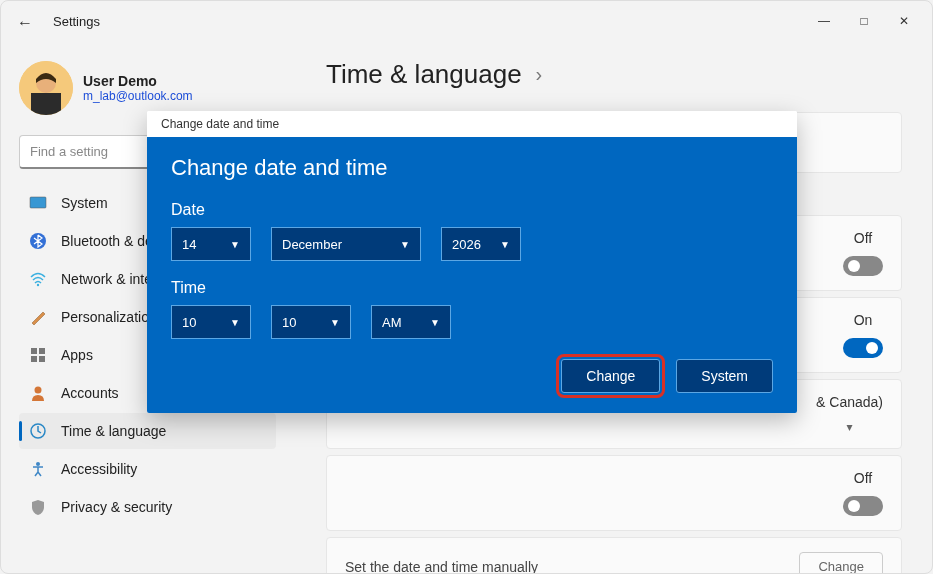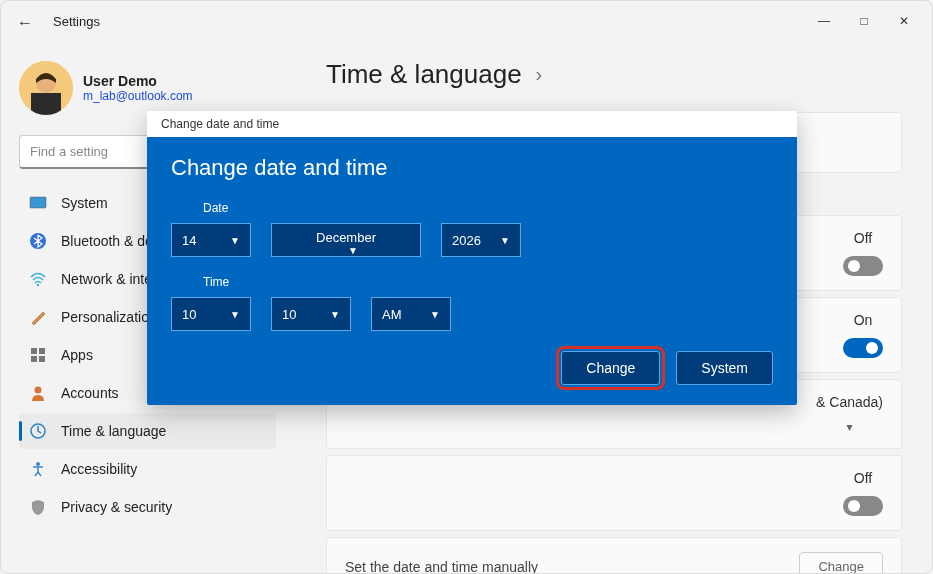--- a/index.html
+++ b/index.html
@@ -52,24 +52,24 @@
 
 .region-block { display:flex; flex-direction:column; gap:2px; font-size:13px; }
 .region-label { font-weight:600; color:#222; }
 .region-val { color:#666; font-size:12px; }
 
 
 .dialog { position:absolute; left:146px; top:110px; width:650px; background:#fff; border-radius:2px; box-shadow:0 8px 24px rgba(0,0,0,0.25); overflow:hidden; }
 .dlg-title { padding:6px 14px; font-size:12px; color:#333; background:#fff; }
 .dlg-body { background:#0067c0; color:#fff; padding:18px 24px 20px 24px; }
 .dlg-h { font-size:22px; font-weight:400; margin-bottom:20px; }
-.dlg-label { font-size:12px; margin-bottom:8px;margin-left:32px; }
+.dlg-label { font-size:16px; margin-bottom:8px; }
 .dlg-row { display:flex; gap:20px; margin-bottom:18px; }
 .dlg-select { height:34px; border:1px solid #5ca7e4; background:#003b7a; display:flex; align-items:center; justify-content:space-between; padding:6px 10px; font-size:13px; color:#fff; min-width:80px; }
-.dlg-select.month { min-width:150px;flex-direction:column; }
+.dlg-select.month { min-width:150px; }
 .dlg-select .chv { font-size:10px; margin-left:14px; }
 .dlg-actions { display:flex; justify-content:flex-end; gap:16px; margin-top:20px; }
 .dlg-btn { height:34px; padding:0 24px; border:1px solid #5ca7e4; background:#003b7a; color:#fff; font-size:14px; display:flex; align-items:center; border-radius:3px; }
 .dlg-btn.primary { outline:3px solid #d93025; outline-offset:2px; }
 </style>
 </head>
 <body>
 
 <div class="titlebar">
   <div class="back">←</div>

